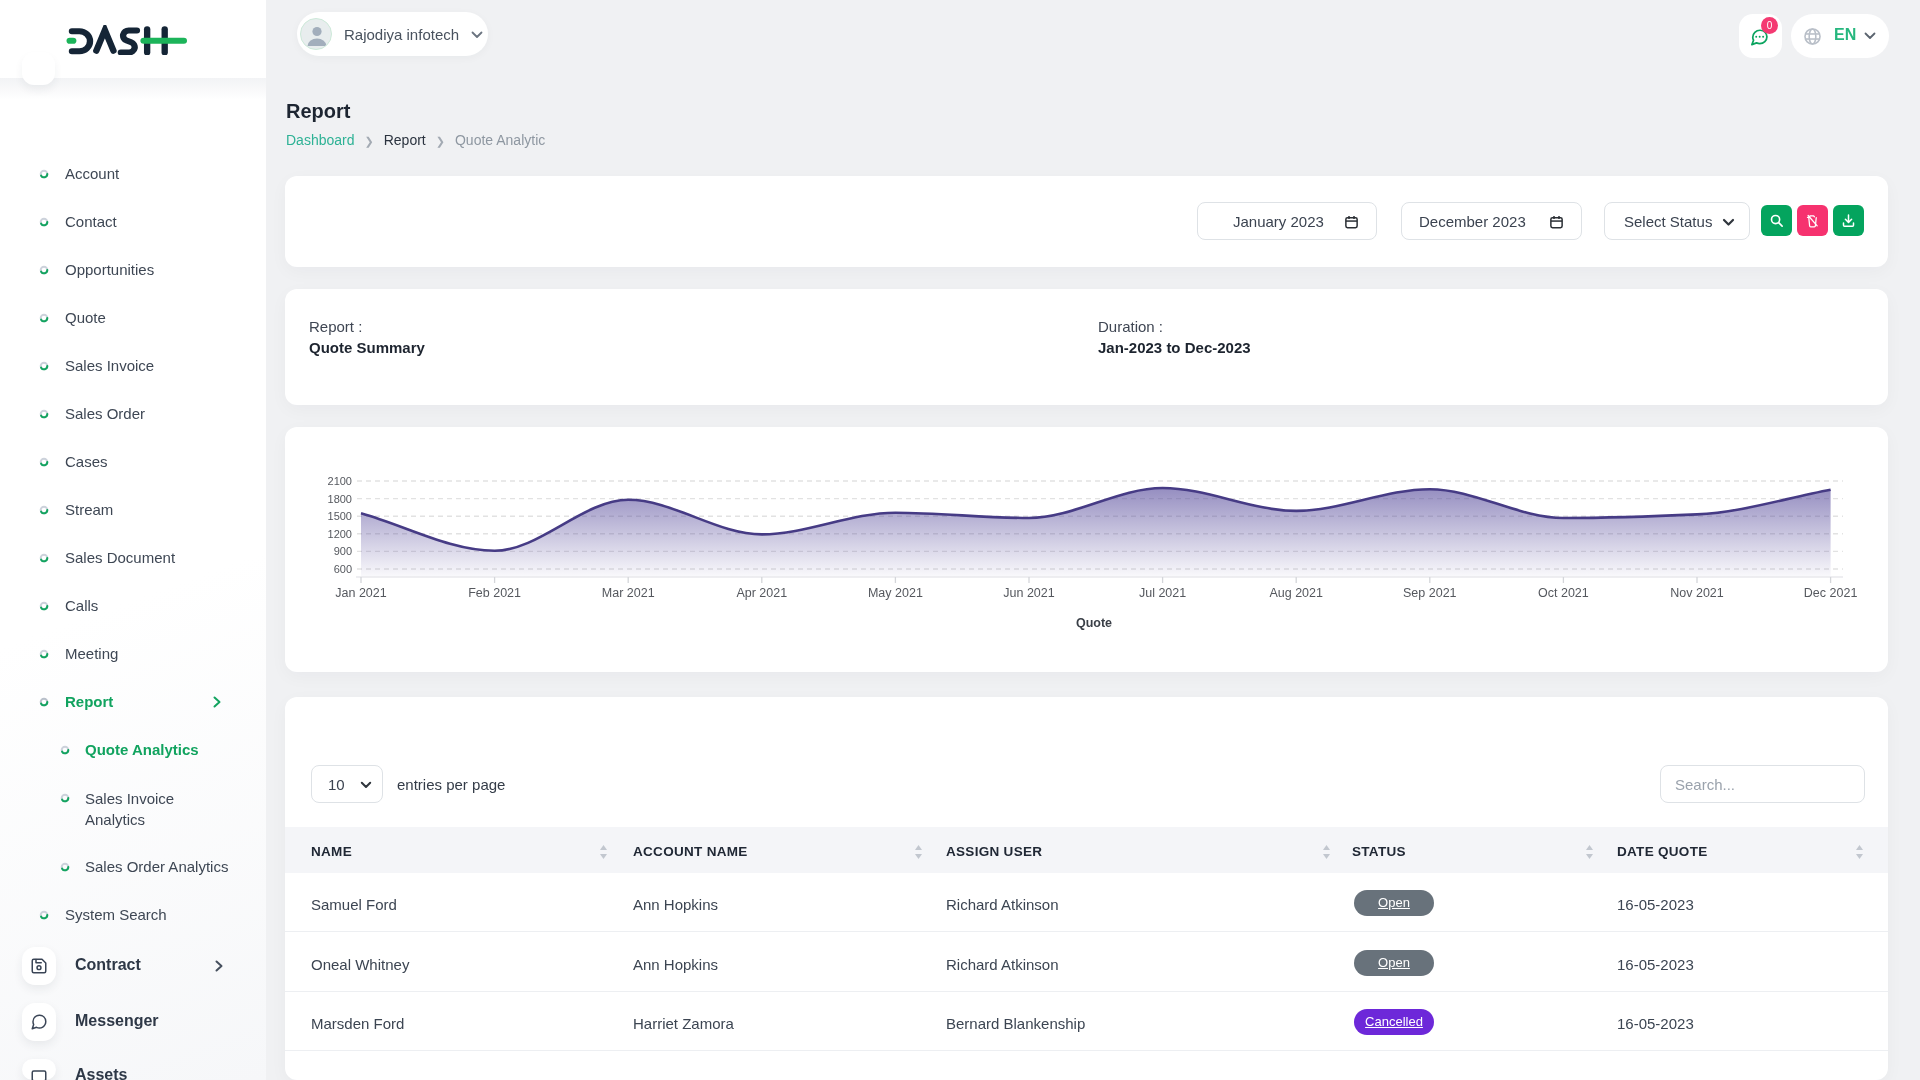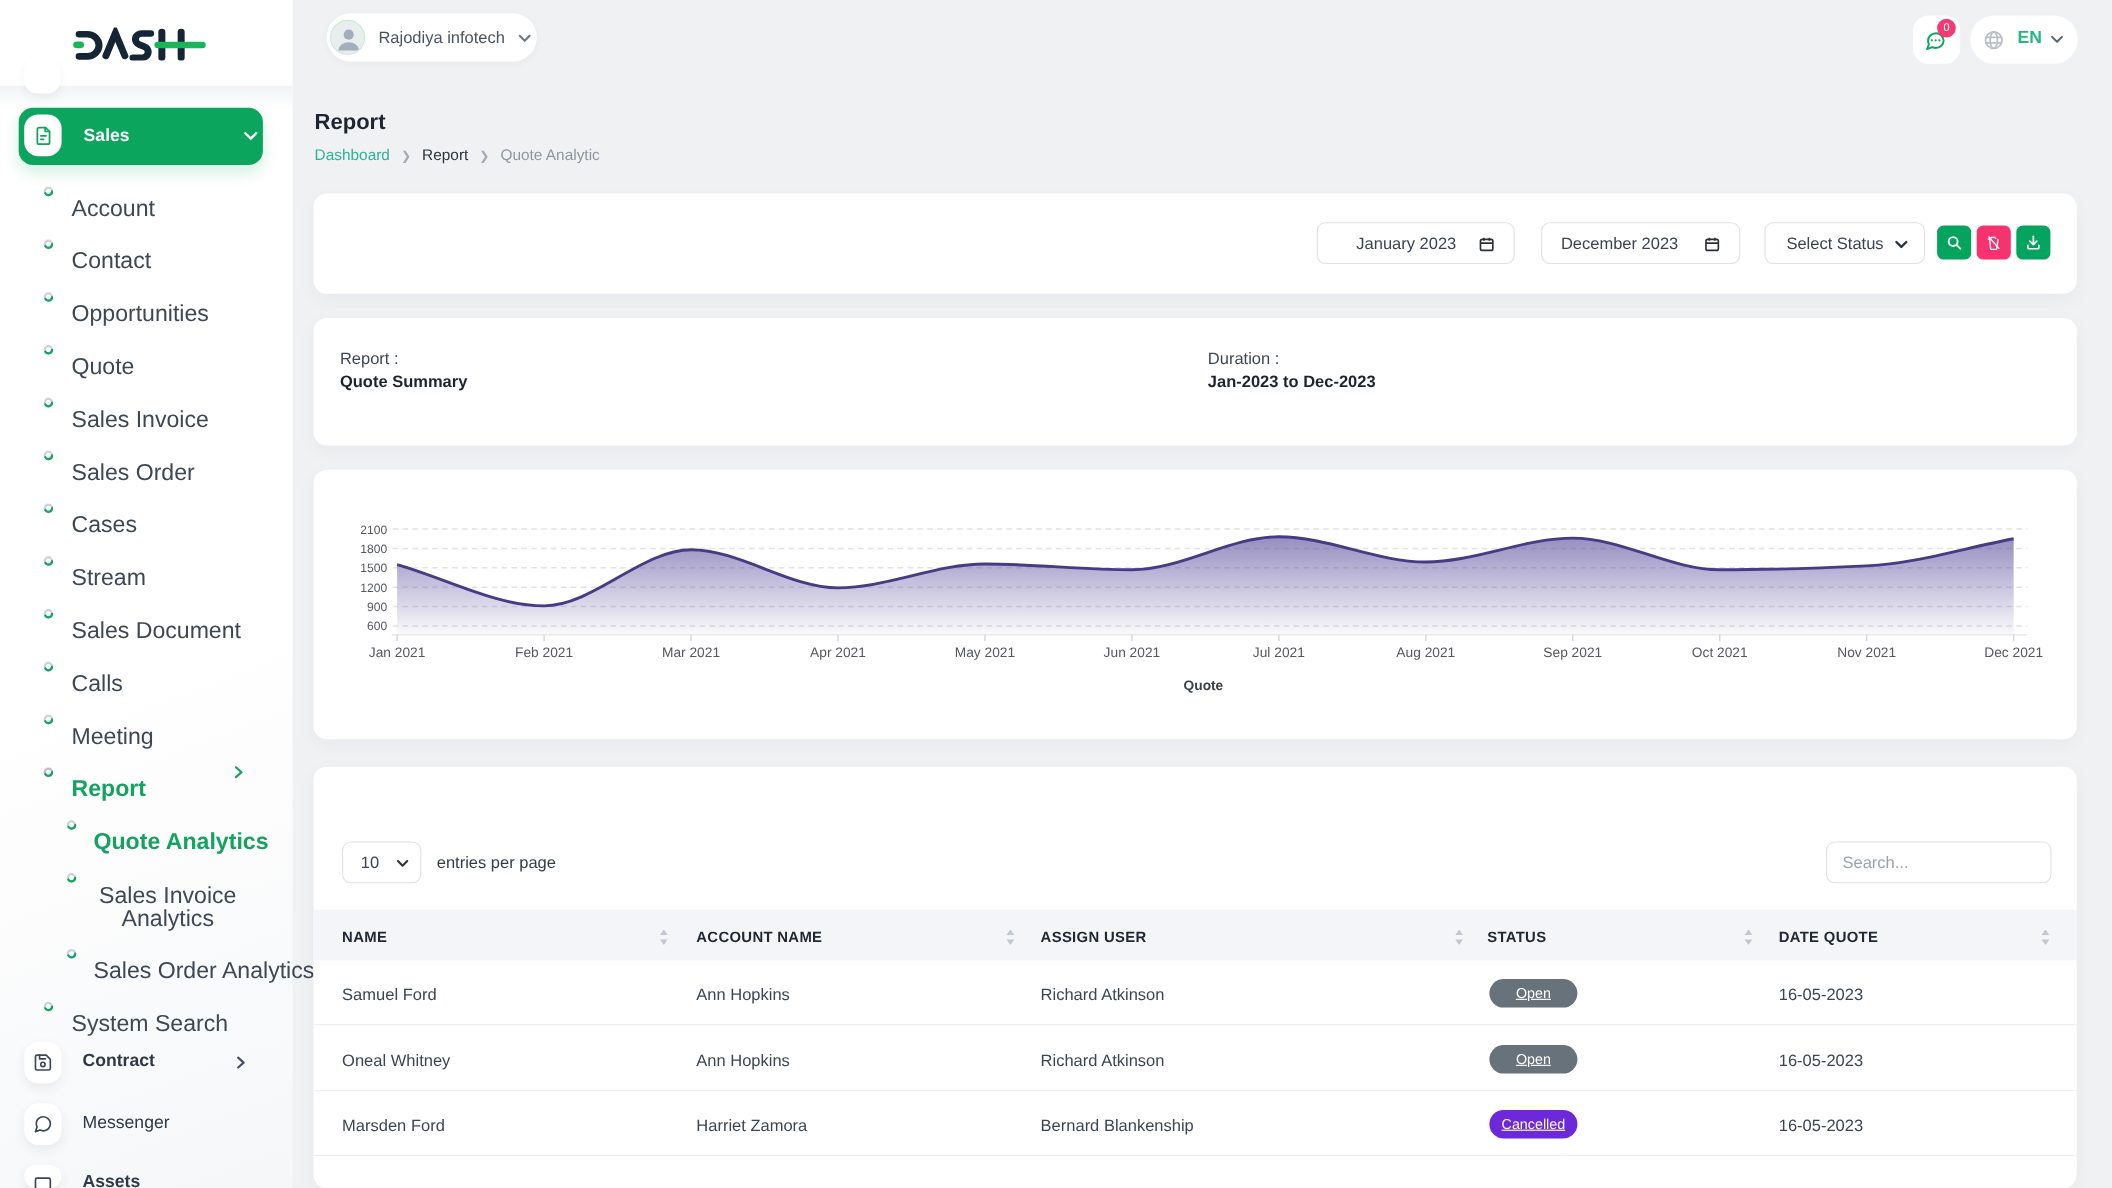--- a/index.html
+++ b/index.html
@@ -8,21 +8,21 @@
 .abs { position:absolute; }
 
 #sidebar { position:absolute; left:0; top:0; width:266px; height:1080px; background:linear-gradient(160deg,#ffffff 55%,#f6f7f9 100%); }
 .iconbox { position:absolute; width:34px; height:38px; background:#fff; border-radius:13px; box-shadow:0 4px 10px rgba(40,50,70,.08); display:flex; align-items:center; justify-content:center; }
 #salesbtn { position:absolute; left:17px; top:98px; width:222px; height:52px; background:#0ca55d; border-radius:13px; box-shadow:0 7px 14px rgba(18,170,98,.18); }
 #salesbtn .iconbox { left:5px; top:6px; box-shadow:none; }
 #salesbtn .lbl { position:absolute; left:59px; top:17px; font-size:16px; font-weight:bold; color:#fff; }
 .mi { position:absolute; left:0; width:266px; height:20px; }
 .mi svg.ring { position:absolute; left:39px; top:5px; }
 .mi.sub svg.ring { left:60px; }
-.mi .t { position:absolute; left:65px; top:16px; font-size:21px; line-height:20px; color:#3e4754; white-space:nowrap;text-align:center; }
+.mi .t { position:absolute; left:65px; top:0; font-size:15px; line-height:20px; color:#3e4754; white-space:nowrap; }
 .mi.sub .t { left:85px; }
 .mi.grn .t { color:#11a35f; font-weight:bold; }
 
 #userpill { position:absolute; left:297px; top:12px; width:191px; height:44px; background:#fff; border-radius:22px; box-shadow:0 2px 8px rgba(30,40,60,.04); }
 #chatbtn { position:absolute; left:1739px; top:14px; width:43px; height:44px; background:#fff; border-radius:14px; }
 #langpill { position:absolute; left:1791px; top:14px; width:98px; height:44px; background:#fff; border-radius:22px; }
 .badge0 { position:absolute; left:1761px; top:17px; width:17px; height:17px; border-radius:9px; background:#f43a72; color:#fff; font-size:10px; text-align:center; line-height:17px; }
 
 .card { position:absolute; left:285px; width:1603px; background:#fff; border-radius:12px; box-shadow:0 5px 18px rgba(30,40,60,.035); }
 h1.title { position:absolute; left:286px; top:101px; font-size:20px; font-weight:bold; color:#1d2531; line-height:1; }
@@ -55,34 +55,20 @@
       <path d="M81.8,4.5 v24.8"></path>
       <path d="M99.5,4.5 v24.8"></path>
     </g>
     <rect x="0.5" y="13.5" width="10" height="6.6" rx="3.3" fill="#1cb45a"></rect>
     <rect x="75" y="13.7" width="47" height="6.4" rx="3.2" fill="#1cb45a"></rect>
   </svg>
 
   <div class="abs" style="left:0;top:78px;width:266px;height:22px;background:linear-gradient(180deg,#f2f3f5,rgba(255,255,255,0))"></div>
     <div class="abs" style="left:22px;top:52px;width:33px;height:33px;background:#fff;border-radius:12px;box-shadow:0 5px 9px rgba(40,50,70,.06)"></div>
 
-  <div id="salesbtn">
-    <div class="iconbox">
-      <svg width="19" height="19" viewBox="0 0 24 24" fill="none" stroke="#0ca55d" stroke-width="2" stroke-linecap="round" stroke-linejoin="round">
-          <path d="M14.5 2.5 H7 a2 2 0 0 0 -2 2 v15 a2 2 0 0 0 2 2 h10 a2 2 0 0 0 2-2 V7 z"></path>
-          <path d="M14 2.5 V7 h5"></path>
-          <line x1="9" y1="12" x2="15" y2="12"></line>
-          <line x1="9" y1="16" x2="12" y2="16"></line>
-        </svg>
-    </div>
-    <span class="lbl">Sales</span>
-    <svg class="abs" style="left:204px;top:21px" width="14" height="9" viewBox="0 0 14 9" fill="none" stroke="#fff" stroke-width="2" stroke-linecap="round" stroke-linejoin="round">
-        <path d="M2 2 L7 7 L12 2"></path>
-      </svg>
-  </div>
 
   <div class="mi" style="top:164px">
       <svg class="ring" width="10" height="10" viewBox="0 0 10 10">
         <circle cx="5" cy="5" r="3.3" fill="none" stroke="#ccd2db" stroke-width="2"></circle>
         <path d="M8.3,5.0 A3.3,3.3 0 0 1 2.14,6.65" fill="none" stroke="#13a460" stroke-width="2" stroke-linecap="round"></path>
       </svg>
       <span class="t">Account</span>
     </div>
   <div class="mi" style="top:212px">
       <svg class="ring" width="10" height="10" viewBox="0 0 10 10">
@@ -203,21 +189,21 @@
   <div class="abs" style="left:75px;top:956px;font-size:16px;font-weight:bold;color:#2e3847">Contract</div>
   <svg class="abs" style="left:214px;top:959px" width="10" height="14" viewBox="0 0 10 14" fill="none" stroke="#46505e" stroke-width="2" stroke-linecap="round" stroke-linejoin="round">
       <path d="M2.5 2.5 L7.5 7 L2.5 11.5"></path>
     </svg>
 
   <div class="iconbox" style="left:22px;top:1003px">
       <svg width="18" height="18" viewBox="0 0 24 24" fill="none" stroke="#3a4556" stroke-width="2" stroke-linecap="round" stroke-linejoin="round">
         <path d="M21 11.5 a8.38 8.38 0 0 1 -0.9 3.8 8.5 8.5 0 0 1 -7.6 4.7 8.38 8.38 0 0 1 -3.8 -0.9 L3 21 l1.9 -5.7 a8.38 8.38 0 0 1 -0.9 -3.8 8.5 8.5 0 0 1 4.7 -7.6 8.38 8.38 0 0 1 3.8 -0.9 h0.5 a8.48 8.48 0 0 1 8 8 z"></path>
       </svg>
     </div>
-  <div class="abs" style="left:75px;top:1012px;font-size:16px;font-weight:normal;color:#2e3847">Messenger</div>
+  <div class="abs" style="left:75px;top:1012px;font-size:16px;font-weight:bold;color:#2e3847">Messenger</div>
 
   <div class="iconbox" style="left:22px;top:1059px;height:21px">
       <svg width="18" height="18" viewBox="0 0 24 24" style="margin-top:14px" fill="none" stroke="#3a4556" stroke-width="2" stroke-linecap="round" stroke-linejoin="round">
         <rect x="3" y="4" width="18" height="13" rx="2"></rect>
       </svg>
     </div>
   <div class="abs" style="left:75px;top:1066px;font-size:16px;font-weight:bold;color:#2e3847">Assets</div>
 </div>
 <div id="topbar">
   <div id="userpill"></div>

